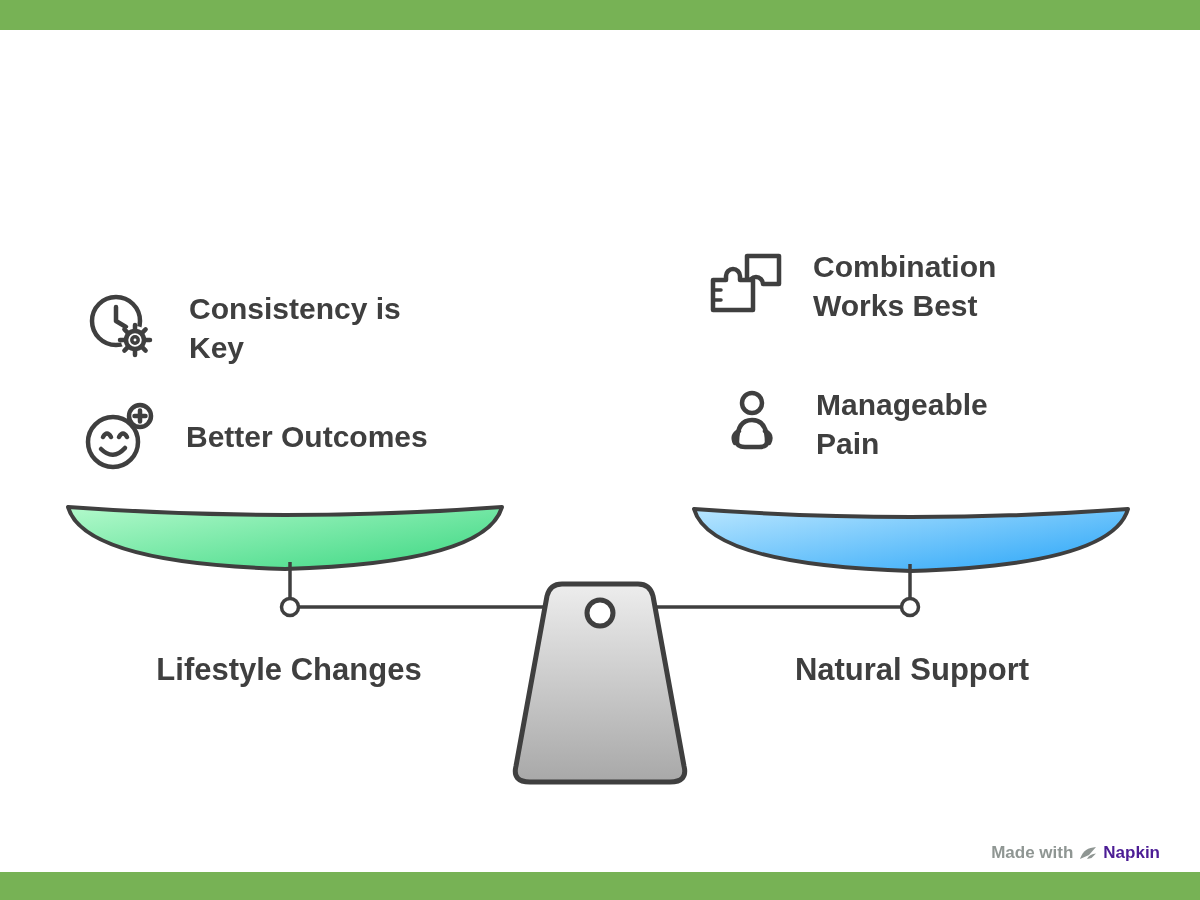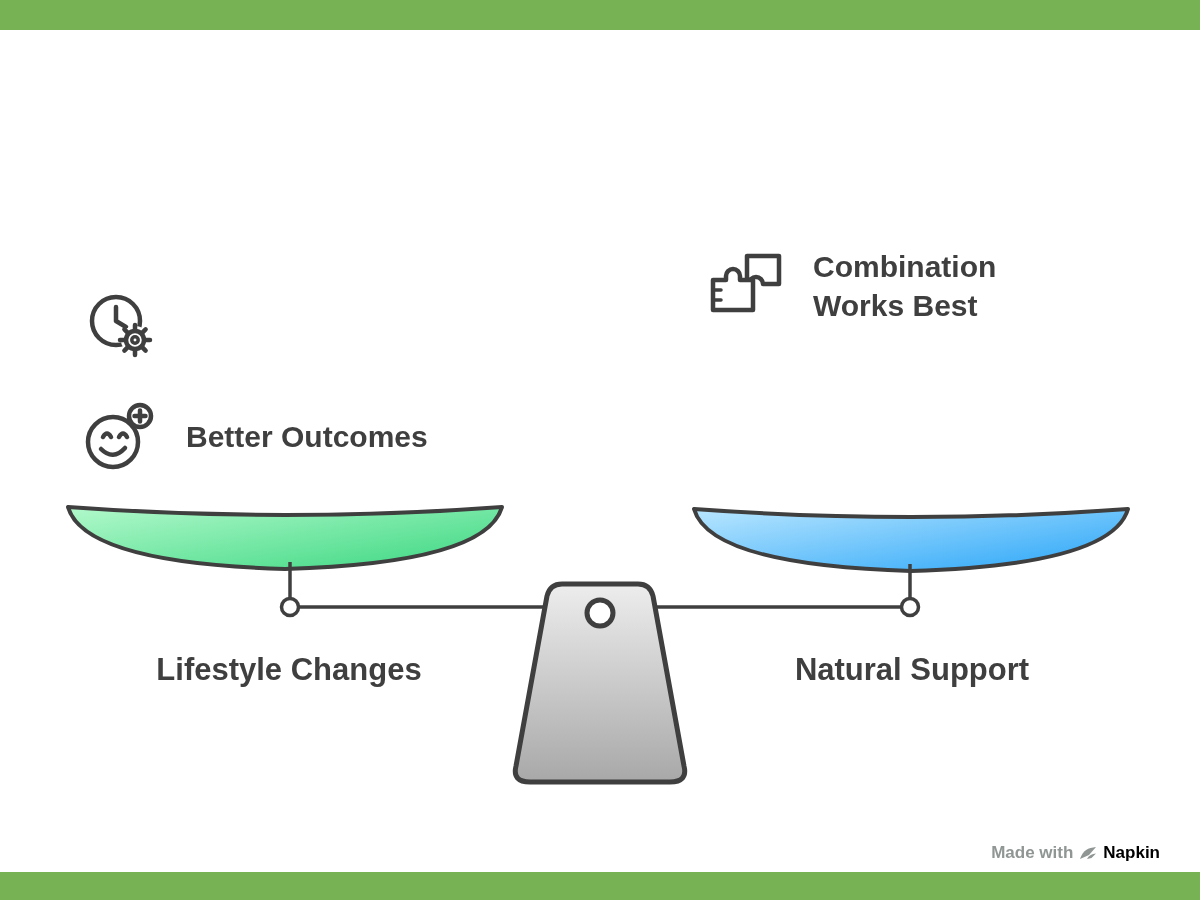--- a/index.html
+++ b/index.html
@@ -9,41 +9,42 @@
   .title{position:absolute;left:50px;right:50px;top:78px;margin:0;text-align:center;
          font-size:40px;font-weight:800;color:#3f3f3f;line-height:1.3;letter-spacing:.5px;}
   .item{position:absolute;display:flex;align-items:center;gap:24px;}
   .item .label{font-size:30px;font-weight:800;color:#3f3f3f;line-height:1.3;}
   .icon-box{flex:0 0 auto;}
   .pan-svg{position:absolute;}
   .rig-svg{position:absolute;left:0;top:0;pointer-events:none;}
   .pan-label{position:absolute;width:340px;text-align:center;font-size:31px;font-weight:800;color:#3f3f3f;}
   .watermark{position:absolute;top:843px;right:40px;display:flex;align-items:center;gap:6px;
              font-size:17px;font-weight:700;color:#8f9693;margin-left:8px;}
-  .watermark .brand{color:#000000;}
+  .watermark .brand{color:#4c1d95;}
   svg{display:block;}
 </style>
 </head>
 <body>
 
 <div class="stage">
   <div class="panel"></div>
 
 
   <div class="item" style="left:85px;top:288px;">
     <span class="icon-box">
       <svg width="80" height="80" viewBox="0 0 80 80" fill="none" stroke="#3f3f3f" stroke-width="4.5" stroke-linecap="round" stroke-linejoin="round">
         <circle cx="31" cy="33" r="24"></circle>
         <path d="M31 33 L31 19 M31 33 L41 39"></path>
         <circle cx="50" cy="52" r="14" fill="#ffffff" stroke="none"></circle>
         <path d="M59.5 52 L65 52 M56.7 58.7 L60.6 62.6 M50 61.5 L50 67 M43.3 58.7 L39.4 62.6 M40.5 52 L35 52 M43.3 45.3 L39.4 41.4 M50 42.5 L50 37 M56.7 45.3 L60.6 41.4"></path>
         <circle cx="50" cy="52" r="9"></circle>
         <circle cx="50" cy="52" r="3.2" stroke-width="3.5"></circle>
       </svg>
     </span>
+    <span class="label" style="width:250px;">Consistency is Key</span>
   </div>
 
   <div class="item" style="left:82px;top:396px;">
     <span class="icon-box">
       <svg width="80" height="80" viewBox="0 0 80 80" fill="none" stroke="#3f3f3f" stroke-width="4.5" stroke-linecap="round" stroke-linejoin="round">
         <circle cx="31" cy="46" r="25"></circle>
         <path d="M21 41 Q25 34 29 41"></path>
         <path d="M37 41 Q41 34 45 41"></path>
         <path d="M19 53 Q31 65 43 52"></path>
         <circle cx="58" cy="20" r="11" fill="#ffffff"></circle>
@@ -57,20 +58,31 @@
     <span class="icon-box">
       <svg width="86" height="80" viewBox="0 0 86 80" fill="none" stroke="#3f3f3f" stroke-width="4.5" stroke-linecap="round" stroke-linejoin="round">
         <path d="M44 10 H76 V38 H60 a7 7 0 1 0 -14 0 v0 H44 Z"></path>
         <path d="M10 34 h13 v-4 a7 7 0 1 1 14 0 v4 h13 v30 H10 Z" fill="#ffffff"></path>
         <path d="M10 44 h8 M10 54 h8" stroke-width="3.5"></path>
       </svg>
     </span>
     <span class="label" style="width:240px;">Combination Works Best</span>
   </div>
 
+  <div class="item" style="left:712px;top:384px;">
+    <span class="icon-box">
+      <svg width="80" height="80" viewBox="0 0 80 80" fill="none" stroke="#3f3f3f" stroke-width="4.5" stroke-linecap="round" stroke-linejoin="round">
+        <circle cx="40" cy="19" r="10"></circle>
+        <path d="M25 58 Q25 36 40 36 Q55 36 55 58 Q55 63 47 63 H33 Q25 63 25 58 Z"></path>
+        <path d="M27 47 Q19 51 23 59"></path>
+        <path d="M53 47 Q61 51 57 59"></path>
+      </svg>
+    </span>
+    <span class="label" style="width:220px;">Manageable Pain</span>
+  </div>
 
   <svg class="pan-svg" style="left:62px;top:497px;" width="446" height="80" viewBox="0 0 446 80">
     <defs>
       <linearGradient id="gradGreen" x1="0" y1="0" x2="1" y2="0.9">
         <stop offset="0" stop-color="#b2f9cb"></stop>
         <stop offset="1" stop-color="#3fd884"></stop>
       </linearGradient>
     </defs>
     <path d="M6 10 Q223 26 440 10 Q424 66 223 72 Q22 66 6 10 Z" fill="url(#gradGreen)" stroke="#3f3f3f" stroke-width="4" stroke-linejoin="round"></path>
   </svg>

